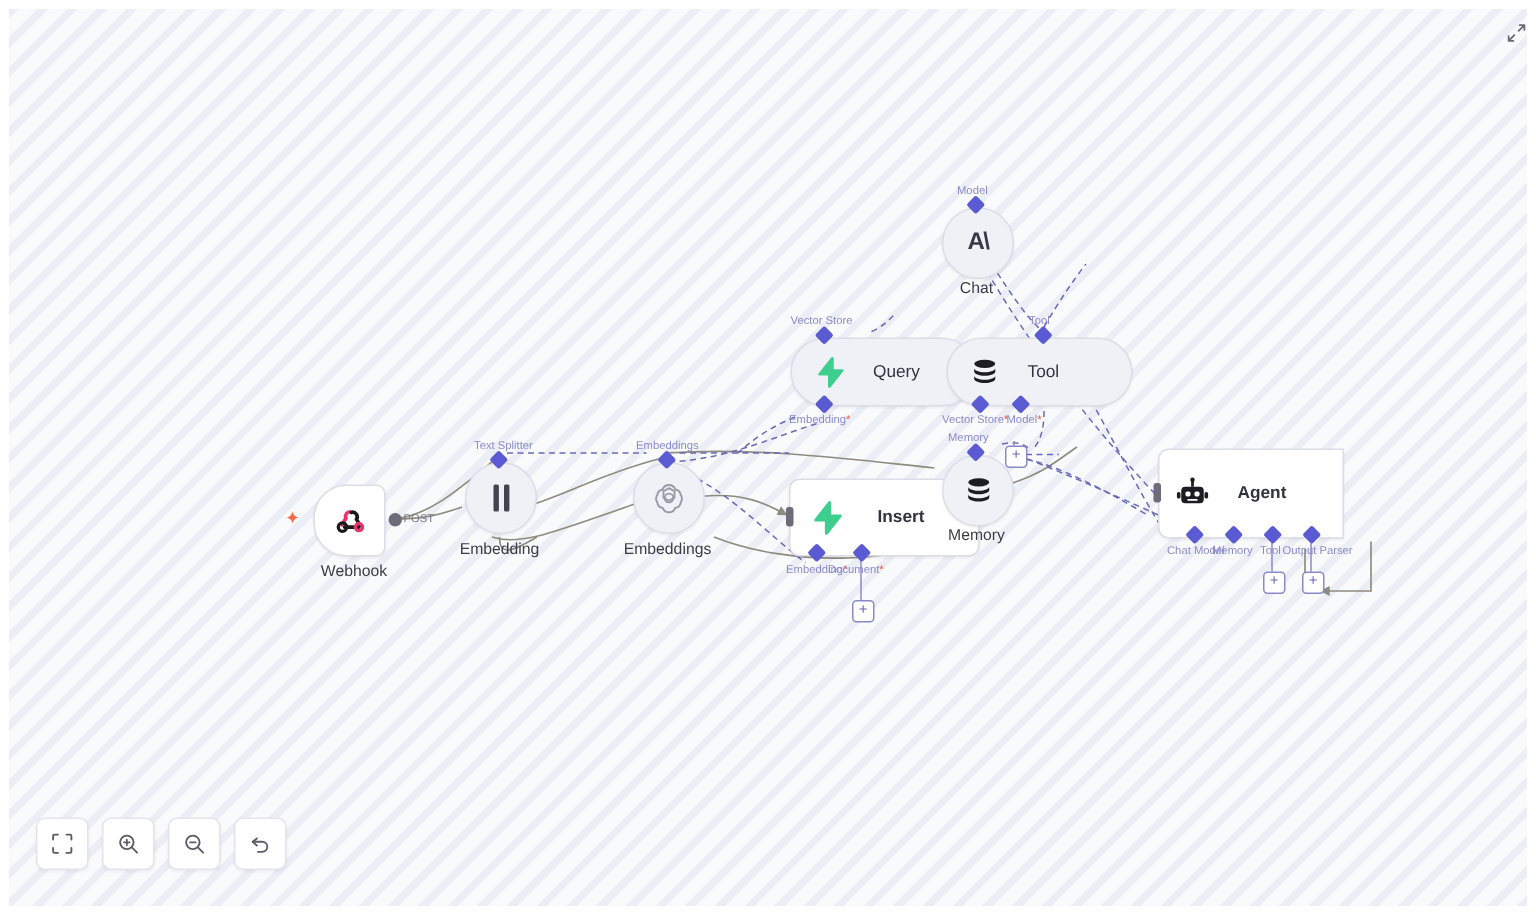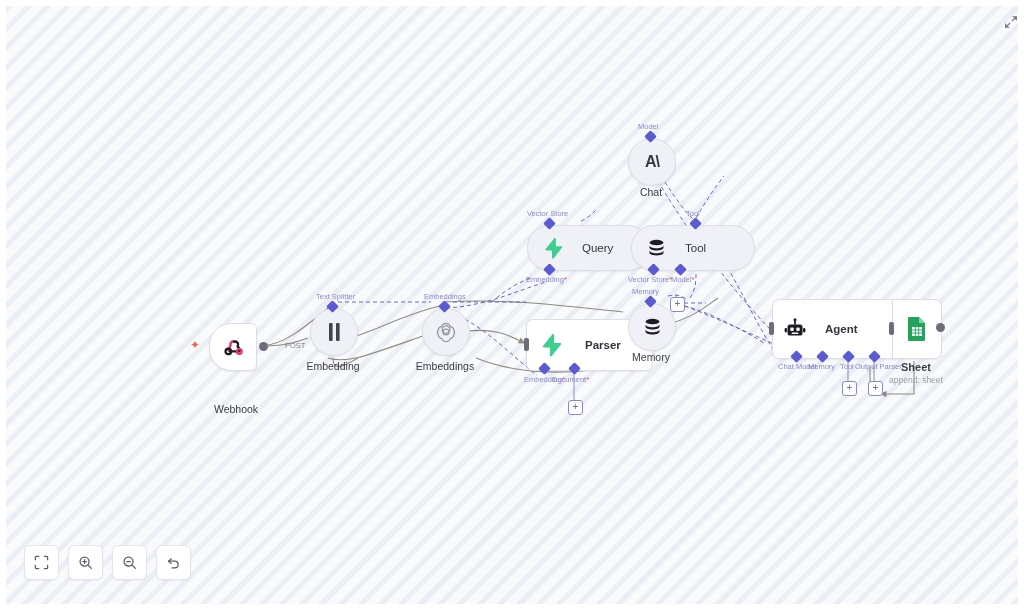--- a/index.html
+++ b/index.html
@@ -181,22 +181,22 @@
     <div class="trig">
       <svg width="24" height="24" viewBox="0 0 24 24">
         <path d="M12.5 6.2a3.1 3.1 0 0 0-2.9 4.3l-2.6 4.4" stroke="#e8336d" stroke-width="2.4" fill="none" stroke-linecap="round"></path>
         <path d="M13.2 6.6a3.1 3.1 0 0 1 3.5 4.6l2.2 3.9" stroke="#1a1a1a" stroke-width="2.4" fill="none" stroke-linecap="round"></path>
         <path d="M18.3 16.4h-9.6" stroke="#1a1a1a" stroke-width="2.4" fill="none" stroke-linecap="round"></path>
         <circle cx="7.3" cy="16.4" r="2.8" fill="none" stroke="#1a1a1a" stroke-width="2.2"></circle>
         <circle cx="18.3" cy="16.4" r="2.4" fill="none" stroke="#e8336d" stroke-width="2.2"></circle>
       </svg>
     </div>
     <div class="dot" style="left:50px;top:19px;"></div>
-    <span class="hlabel" style="left:60px;top:18px;font-size:7.5px;color:#7a7a84;padding-left:16px;">POST</span>
-    <div class="nlabel" style="top:52px;margin-top:28px;">Webhook</div>
+    <span class="hlabel" style="left:60px;top:18px;font-size:7.5px;color:#7a7a84;">POST</span>
+    <div class="nlabel" style="top:52px;">Webhook</div>
   </div>
   <div style="position:absolute;left:184px;top:333px;color:#f4684a;font-size:12px;line-height:12px;">✦</div>
 
   <div class="node" style="left:304px;top:302px;width:46px;height:70px;">
     <div class="circ">
       <svg width="17" height="20" viewBox="0 0 17 20">
         <rect x="3" y="1" width="3.6" height="18" rx="1" fill="#44444e"></rect>
         <rect x="10" y="1" width="3.6" height="18" rx="1" fill="#44444e"></rect>
       </svg>
     </div>
@@ -215,21 +215,21 @@
     <div class="diam" style="left:18px;top:-6px;"></div>
     <span class="hlabel" style="left:2px;top:-16px;">Embeddings</span>
     <div class="nlabel" style="top:52px;">Embeddings</div>
   </div>
 
   <div class="node" style="left:520px;top:313px;width:125px;height:50px;">
     <div class="rect" style="width:125px;height:50px;">
       <svg width="24" height="24" viewBox="0 0 24 24" style="margin-left:12px;">
         <path d="M13.2 1.5 4 13.1c-.5.6-.1 1.5.7 1.5h6.2v7.9c0 1 1.3 1.4 1.9.6l9.2-11.6c.5-.6.1-1.5-.7-1.5h-6.2V2.1c0-1-1.3-1.4-1.9-.6z" fill="#3ecf8e"></path>
       </svg>
-      <span class="ntext" style="margin-left:22px;">Parser</span>
+      <span class="ntext" style="margin-left:22px;">Insert</span>
     </div>
     <div class="bar" style="left:-2px;top:19px;"></div>
     <div class="diam" style="left:14px;top:45px;"></div>
     <div class="diam" style="left:44px;top:45px;"></div>
     <span class="hlabel" style="left:-2px;top:56px;"><span>Embedding</span><span class="req">*</span></span>
     <span class="hlabel" style="left:26px;top:56px;"><span>Document</span><span class="req">*</span></span>
   </div>
   <div class="plusbtn" style="left:562px;top:394px;">+</div>
 
   <div class="node" style="left:622px;top:297px;width:46px;height:70px;">
@@ -305,34 +305,20 @@
     <div class="diam" style="left:72px;top:53px;"></div>
     <div class="diam" style="left:98px;top:53px;"></div>
     <span class="hlabel" style="left:6px;top:63px;">Chat Model</span>
     <span class="hlabel" style="left:36px;top:63px;">Memory</span>
     <span class="hlabel" style="left:68px;top:63px;">Tool</span>
     <span class="hlabel" style="left:83px;top:63px;">Output Parser</span>
   </div>
   <div class="plusbtn" style="left:836px;top:375px;">+</div>
   <div class="plusbtn" style="left:862px;top:375px;">+</div>
 
-  <div class="node" style="left:886px;top:293px;width:48px;height:58px;">
-    <div class="rect" style="width:48px;height:58px;border-radius:0 7px 7px 0;justify-content:center;">
-      <svg width="24" height="26" viewBox="0 0 24 26">
-        <path d="M4 1h10l6 6v17a1 1 0 0 1-1 1H4a1 1 0 0 1-1-1V2a1 1 0 0 1 1-1z" fill="#22a45d"></path>
-        <path d="M14 1l6 6h-6z" fill="#7fd6a4"></path>
-        <rect x="7" y="11" width="10" height="9" fill="#ffffff"></rect>
-        <path d="M7 14h10M7 17h10M10.3 11v9M13.7 11v9" stroke="#22a45d" stroke-width="0.9"></path>
-      </svg>
-    </div>
-    <div class="bar" style="left:-3px;top:23px;"></div>
-    <div class="dot" style="left:44px;top:24px;"></div>
-    <div class="nlabel bold" style="top:62px;">Sheet</div>
-    <div class="nsub" style="top:76px;">append: sheet</div>
-  </div>
 
   <div id="toolbar">
     <div class="tbtn">
       <svg width="15" height="15" viewBox="0 0 16 16">
         <path d="M1.5 5V2.5a1 1 0 0 1 1-1H5M11 1.5h2.5a1 1 0 0 1 1 1V5M14.5 11v2.5a1 1 0 0 1-1 1H11M5 14.5H2.5a1 1 0 0 1-1-1V11" fill="none" stroke="#5c5c68" stroke-width="1.35" stroke-linecap="round"></path>
       </svg>
     </div>
     <div class="tbtn">
       <svg width="15" height="15" viewBox="0 0 16 16">
         <circle cx="7" cy="7" r="4.8" fill="none" stroke="#5c5c68" stroke-width="1.35"></circle>

